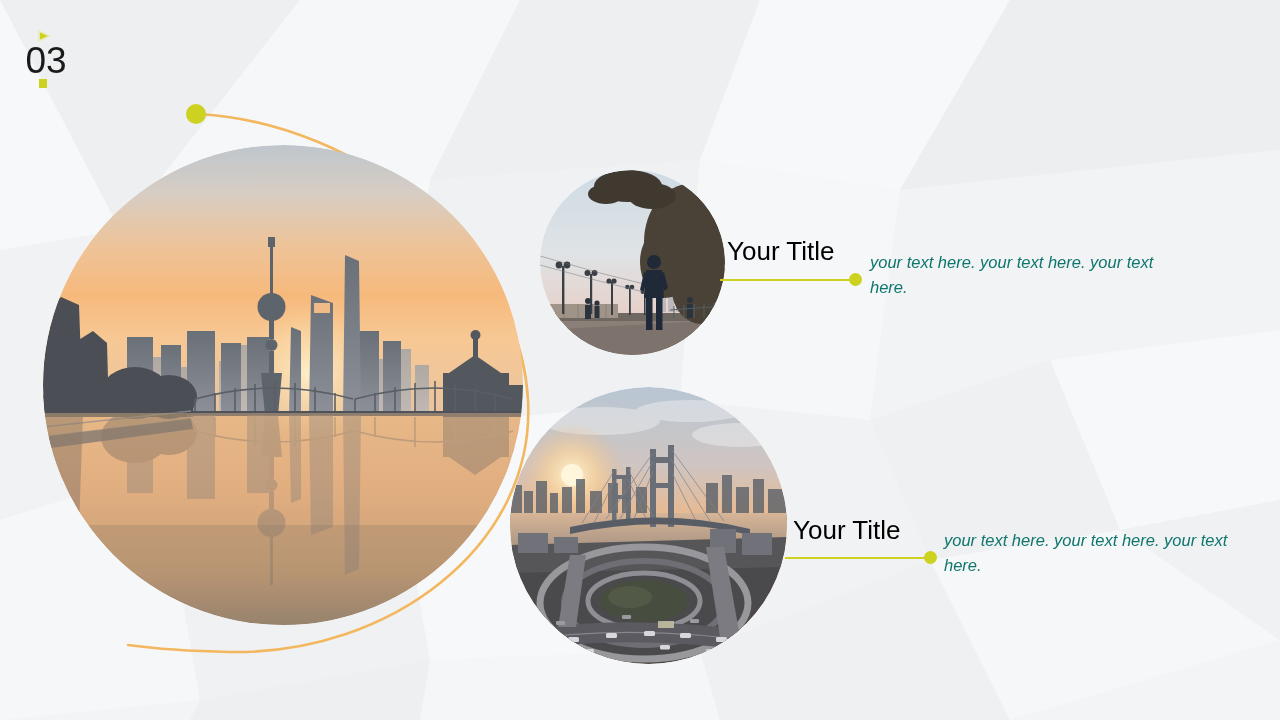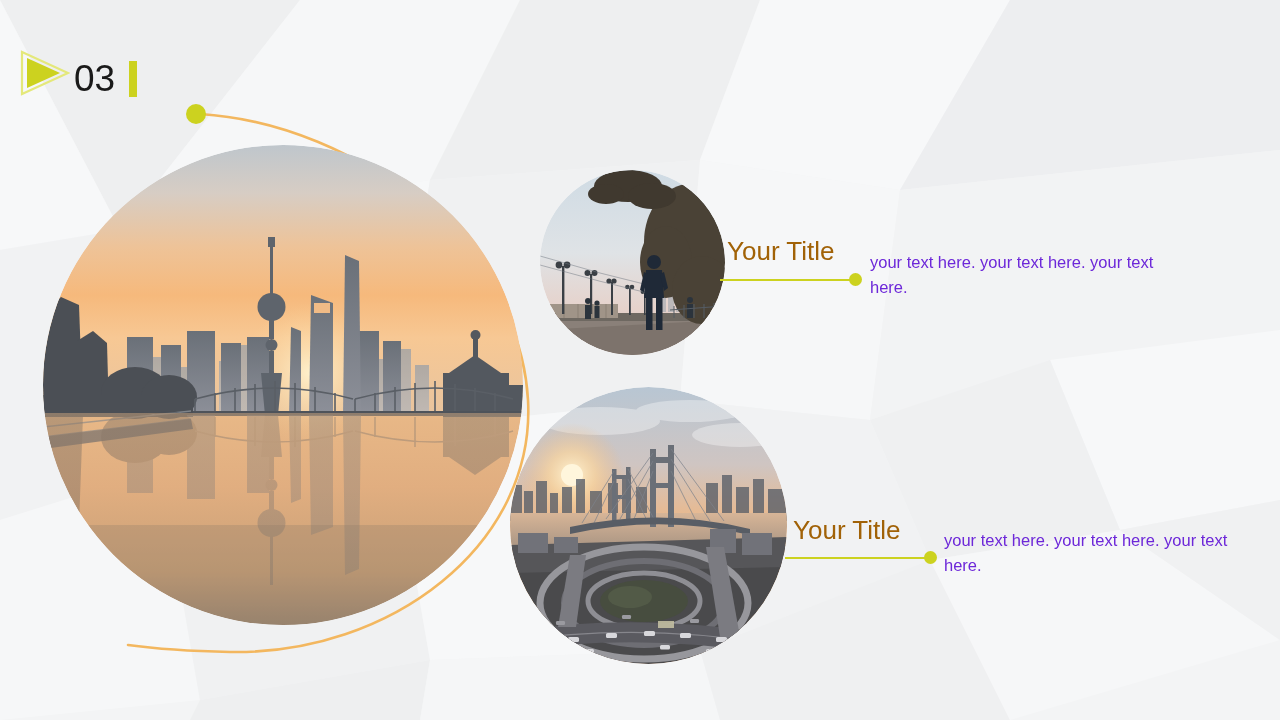--- a/index.html
+++ b/index.html
@@ -12,24 +12,25 @@
     position: relative;
     width: 1280px; height: 720px;
     background: #f2f3f4;
     overflow: hidden;
   }
   #bg-polygons { position: absolute; inset: 0; width: 1280px; height: 720px; }
 
   
   #header {
     position: absolute;
-    left: 18px; top: 39px;
+    left: 18px; top: 30px;
     display: flex;
-    align-items: flex-end;
+    align-items: center;
     height: 58px;
+    flex-direction: column;
   }
   #play-triangle { width: 52px; height: 48px; display: block; }
   #slide-number {
     font-size: 37px;
     color: #1a1a1a;
     font-weight: 400;
     letter-spacing: 0px;
     margin-left: 4px;
     line-height: 1;
   }
@@ -59,21 +60,21 @@
   #circle-bottom { left: 510px; top: 387px; width: 277px; height: 277px; }
 
   
   #decor-arc { position: absolute; left: 0; top: 0; width: 600px; height: 700px; pointer-events: none; }
 
   
   .text-block { position: absolute; }
   .block-title {
     position: absolute;
     font-size: 26px;
-    color: #a16207;
+    color: #000000;
     font-weight: 400;
     white-space: nowrap;
     line-height: 1;
   }
   .connector { position: absolute; height: 14px; }
   .connector .line {
     position: absolute;
     left: 0; top: 6px;
     height: 2px;
     background: #ccd21f;
@@ -82,22 +83,23 @@
     position: absolute;
     top: 0;
     width: 13px; height: 13px;
     border-radius: 50%;
     background: #ccd21f;
   }
   .block-body {
     position: absolute;
     font-size: 16.5px;
     line-height: 25px;
-    color: #6d28d9;
+    color: #0f766e;
     white-space: pre-line;
+    font-style: italic;
   }
 
   
   #block-1-title { left: 727px; top: 238px; }
   #block-1-connector { left: 720px; top: 273px; width: 142px; }
   #block-1-connector .line { width: 132px; }
   #block-1-connector .dot  { left: 129px; }
   #block-1-body  { left: 870px; top: 250px; width: 300px; }
 
   

